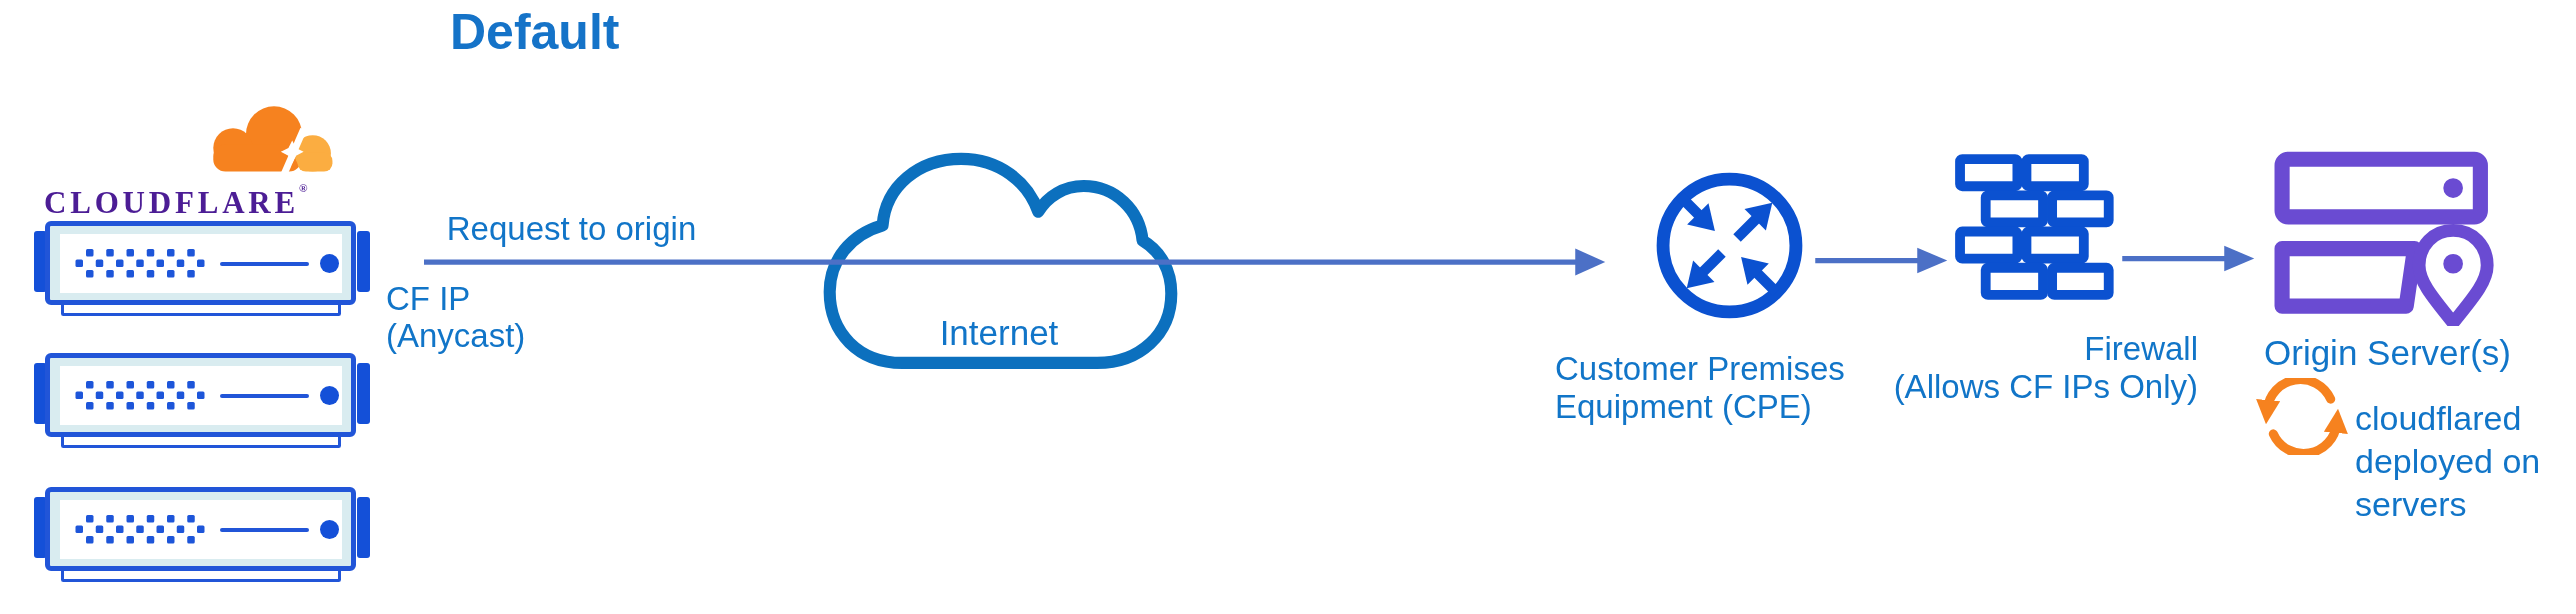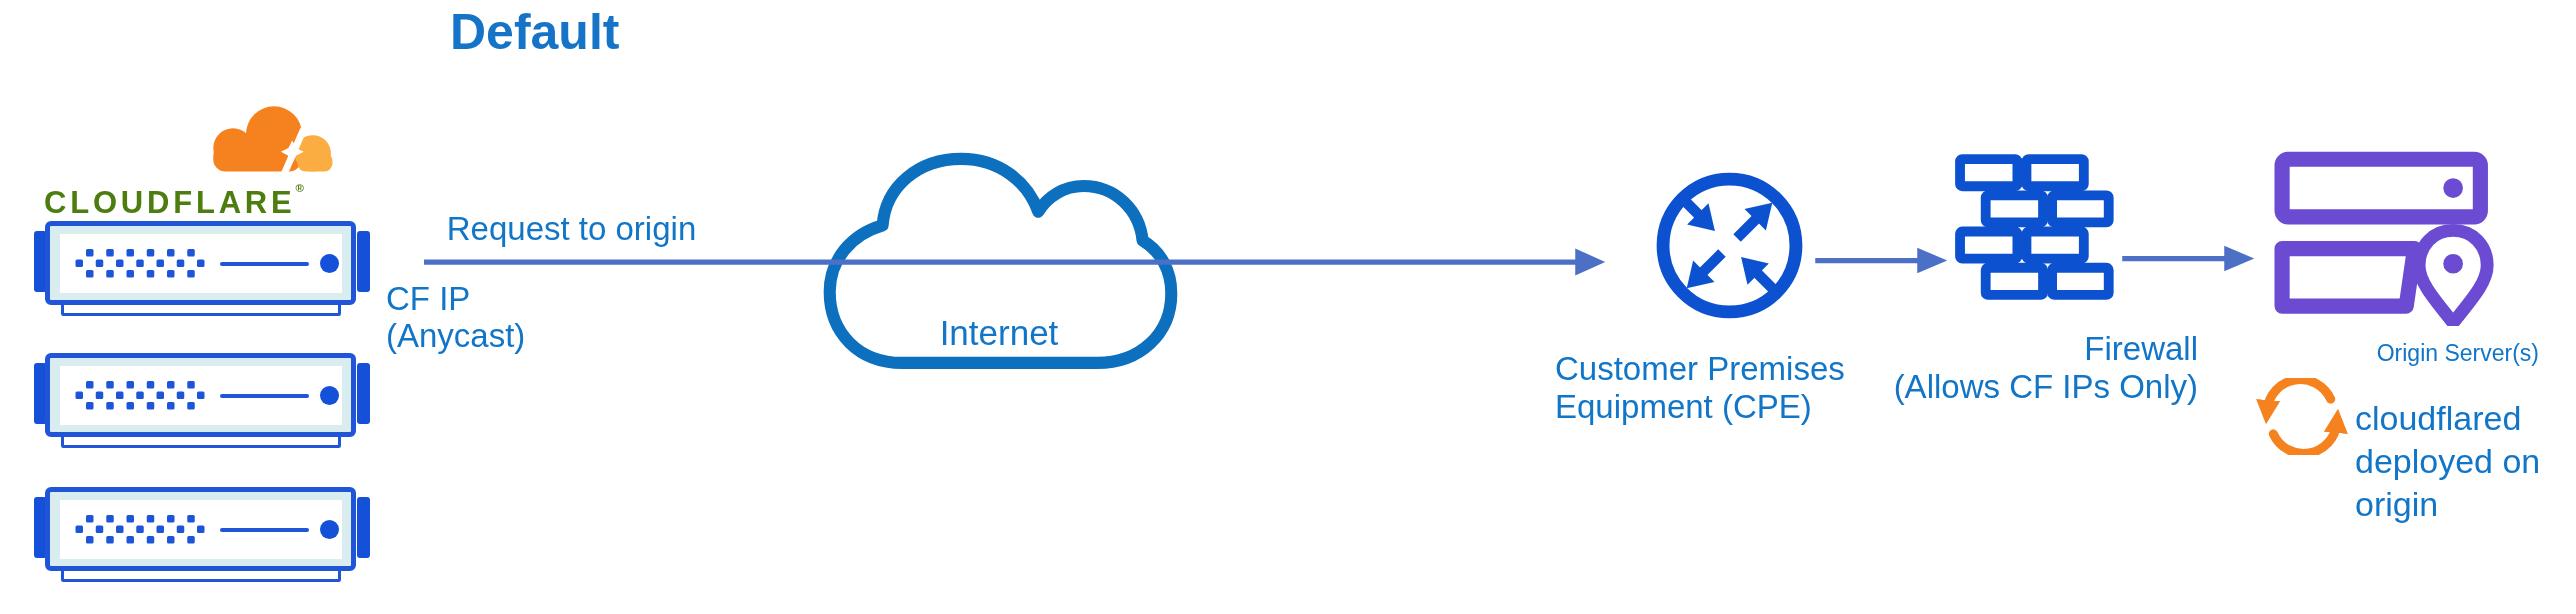--- a/index.html
+++ b/index.html
@@ -9,25 +9,25 @@
 
   
   .title{left:450px;top:3px;font-size:50px;font-weight:600;color:#1573C8;letter-spacing:0;}
   .lbl{color:#1175C8;font-size:33px;line-height:38px;white-space:pre-line;}
   .lbl-center{text-align:right;}
   .req{left:420px;top:210px;width:303px;text-align:center;font-size:33px;}
   .cfip{left:386px;top:280px;font-size:33px;line-height:37px;}
   .internet{left:821px;top:314px;width:356px;text-align:center;font-size:35px;z-index:2;}
   .cpe-lbl{left:1555px;top:350px;}
   .fw-lbl{left:1873px;top:330px;width:325px;}
-  .origin-lbl{left:2236px;top:334px;width:303px;text-align:right;font-size:23px;}
+  .origin-lbl{left:2236px;top:334px;width:303px;text-align:center;font-size:35px;}
   .cfd-lbl{left:2355px;top:397px;font-size:34px;line-height:43px;}
 
   
-  .wordmark{left:44px;top:182px;font-size:31px;font-weight:800;letter-spacing:3.8px;color:#4d7c0f;white-space:nowrap;}
+  .wordmark{left:44px;top:182px;font-size:31px;font-weight:800;letter-spacing:3.8px;color:#4c1d95;white-space:nowrap;font-family:Liberation Serif, serif;}
   .wordmark sup{font-size:11.4px;letter-spacing:0;vertical-align:21px;}
 
   
   .server{width:337px;height:100px;}
   .server .tab{position:absolute;width:13px;height:61px;top:9.8px;background:#1450D8;border-radius:3px;z-index:1;}
   .server .tab.l{left:0;} .server .tab.r{left:323px;}
   .server .tray{position:absolute;left:26.5px;top:76px;width:274px;height:13px;background:#fff;border:3.8px solid #2155D8;border-radius:2.3px;z-index:0;}
   .server .body{position:absolute;left:11.4px;top:0;width:301px;height:74px;background:#D9ECF0;border:5.3px solid #2155D8;border-radius:6px;z-index:2;}
   .server .panel{position:absolute;left:9.8px;top:7.6px;width:282px;height:59px;background:#ffffff;}
   .server .slot{position:absolute;left:160px;top:28px;width:89px;height:4.5px;background:#2155D8;border-radius:2.3px;}
@@ -251,16 +251,16 @@
         </marker>
       </defs>
       <g fill="none" stroke="#F6821F" stroke-width="12" stroke-linecap="round">
         <path d="M 104 28 A 44 44 0 0 0 20 42" marker-end="url(#oh)"></path>
         <path d="M 28 74 A 44 44 0 0 0 112 60" marker-end="url(#oh)"></path>
       </g>
     </svg>
   </div>
   <div class="abs lbl cfd-lbl">cloudflared
 deployed on
-origin</div>
+servers</div>
 
 </div>
 
 
 </body></html>

